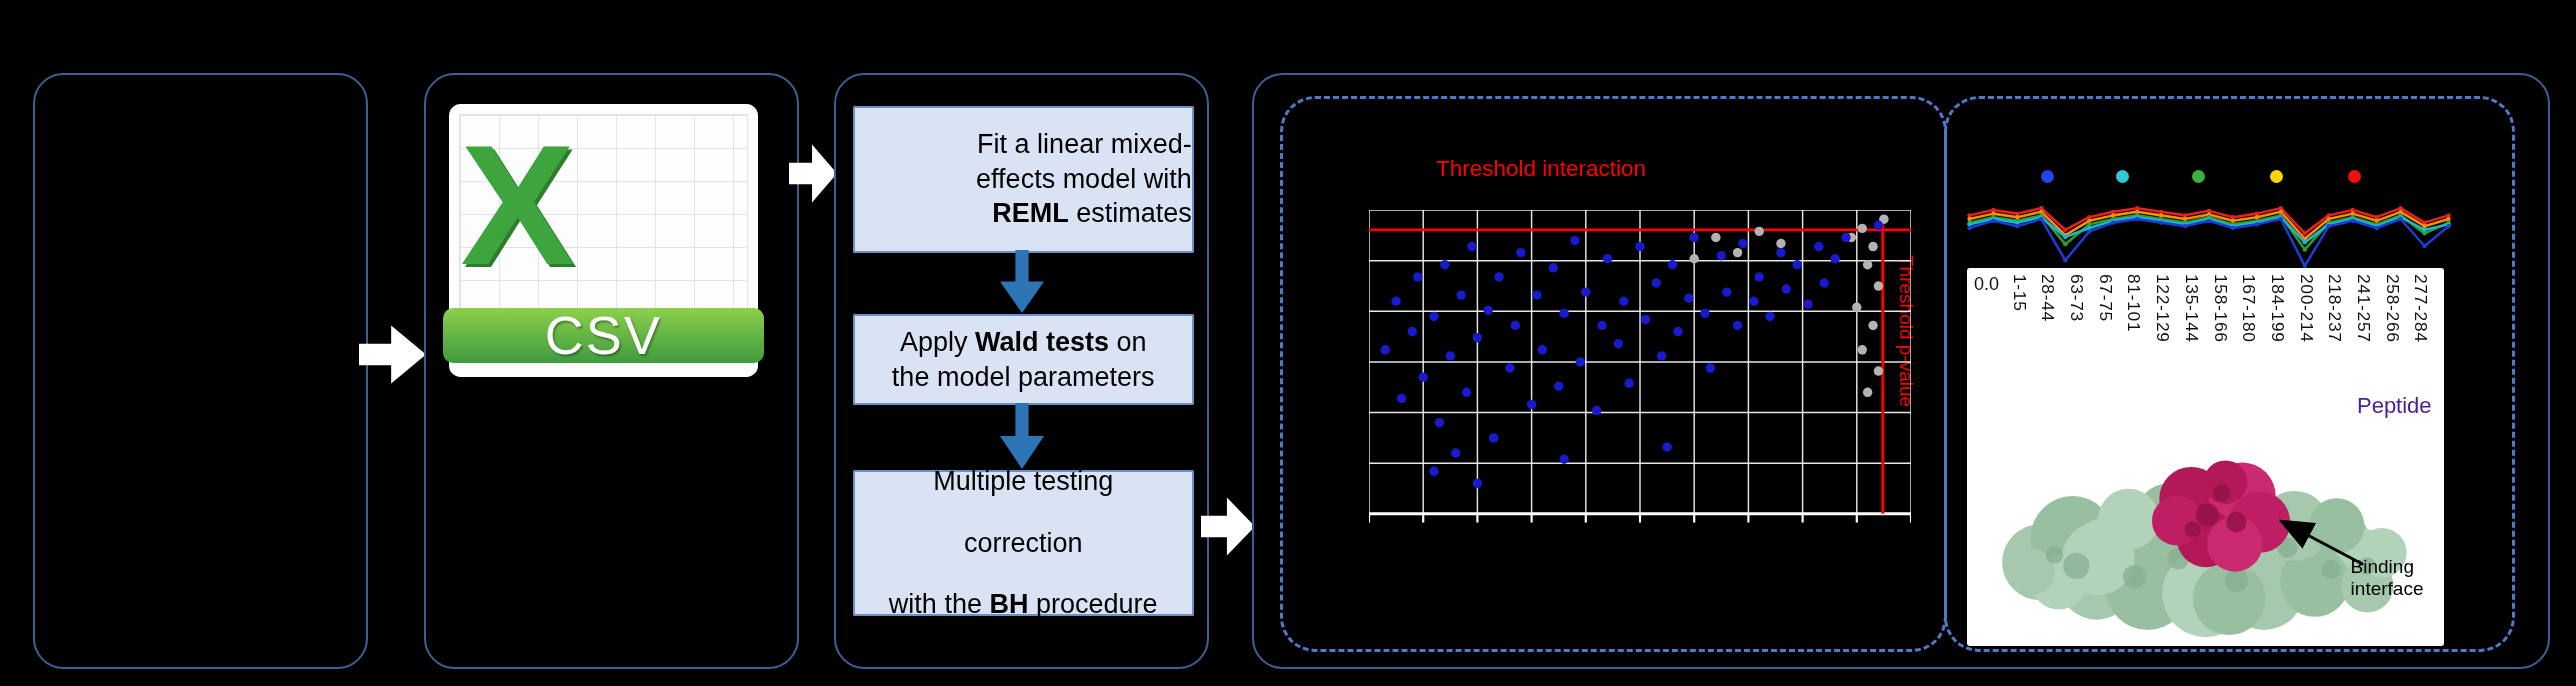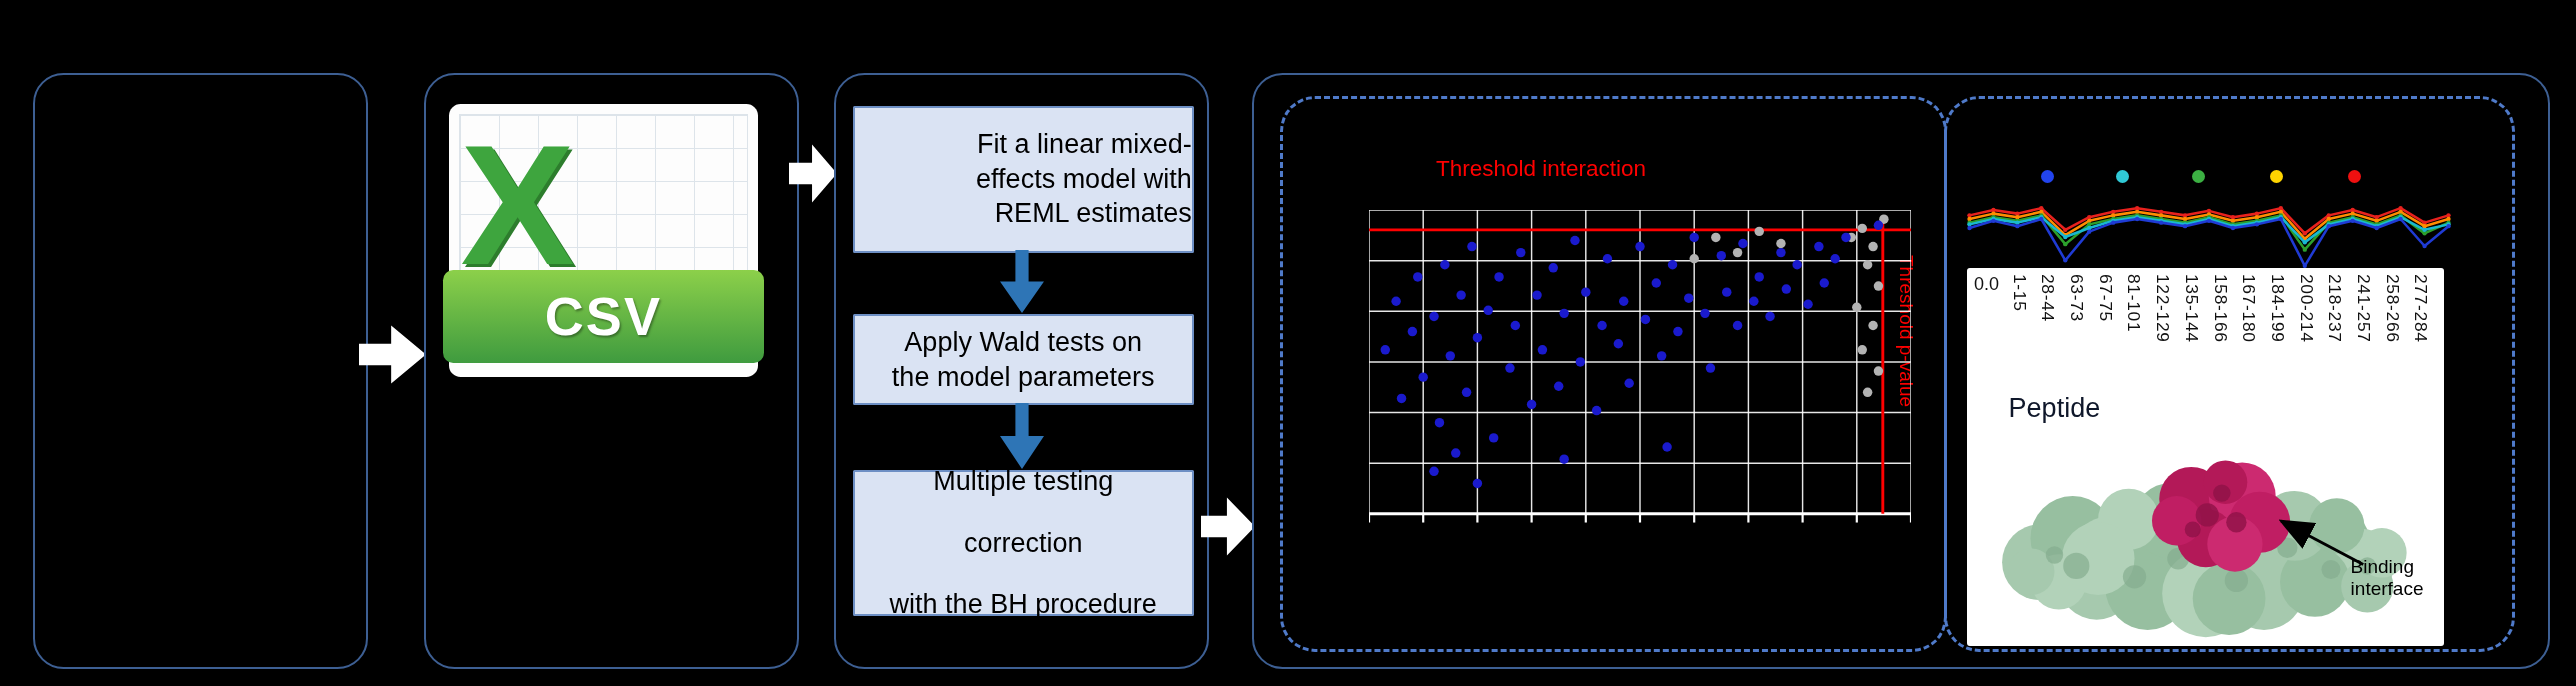--- a/index.html
+++ b/index.html
@@ -2,37 +2,37 @@
 <html style="font-size:11.6px"><head>
 <meta charset="utf-8">
 <style>
   html,body{margin:0;padding:0;background:#000;}
   .canvas{position:relative;width:2576px;height:687px;background:#000;font-family:"Liberation Sans",sans-serif;overflow:hidden;}
   .panel{position:absolute;border:2.9px solid #3d5f93;border-radius:30.5px;background:#000;}
   .dashed-box{position:absolute;border:3.6px dashed #4f7ac9;border-radius:35px;}
   .block-arrow{position:absolute;background:#ffffff;clip-path:polygon(0 33%,48% 33%,48% 4%,100% 50%,48% 96%,48% 67%,0 67%);}
   .down-arrow{position:absolute;background:#2e75b6;clip-path:polygon(35% 0,65% 0,65% 50%,100% 50%,50% 100%,0 50%,35% 50%);}
   .step{position:absolute;background:#dae3f3;border:2.2px solid #6d8fc4;display:flex;flex-direction:column;justify-content:center;align-items:center;text-align:center;font-size:27px;color:#000;line-height:1.28;border-radius:1.5px;}
-  .step b{font-weight:normal;}
+  .step b{font-weight:bold;}
   
   .csv-icon{position:absolute;left:23px;top:29px;width:309px;height:273px;}
   .csv-page{position:absolute;inset:0;background:#fdfdfd;border-radius:11.6px;box-shadow:0 4.4px 13px rgba(0,0,0,.55);}
   .csv-gridlines{position:absolute;left:10.2px;right:10.2px;top:10.2px;bottom:67px;border:1.5px solid #dde4ea;background-image:linear-gradient(#dde4ea 1.5px,transparent 1.5px),linear-gradient(90deg,#dde4ea 1.5px,transparent 1.5px);background-size:39px 33px;}
   .csv-x{position:absolute;left:11.6px;top:1.5px;font-size:171px;font-weight:bold;color:#3ea53e;text-shadow:2.9px 2.9px 0 #2d7d2d;}
-  .csv-banner{position:absolute;left:-5.8px;right:-5.8px;bottom:14.5px;height:93px;background:linear-gradient(180deg,#8cd04a,#3f9b3f);border-radius:10.2px;display:flex;align-items:center;justify-content:center;color:#fff;font-weight:bold;font-size:54px;letter-spacing:2.2px;text-shadow:1.5px 1.5px 2.2px rgba(0,0,0,.35);}
+  .csv-banner{position:absolute;left:-5.8px;right:-5.8px;bottom:14.5px;height:55px;background:linear-gradient(180deg,#8cd04a,#3f9b3f);border-radius:10.2px;display:flex;align-items:center;justify-content:center;color:#fff;font-weight:normal;font-size:54px;letter-spacing:2.2px;text-shadow:1.5px 1.5px 2.2px rgba(0,0,0,.35);}
   
   .scatter-title{position:absolute;left:153px;top:57px;color:#ff0000;font-size:22.5px;}
   .scatter-side{position:absolute;left:612px;top:156px;color:#ff0000;font-size:19px;writing-mode:vertical-rl;}
   
   .legend-dot{position:absolute;width:13px;height:13px;border-radius:50%;}
   .white-panel{position:absolute;left:19.6px;top:169px;width:477px;height:378px;background:#ffffff;border-radius:2.9px;}
   .ytick{position:absolute;left:7.3px;top:5.8px;font-size:18px;color:#111;}
   .pep-labels{position:absolute;left:42px;top:5.8px;width:423px;height:116px;display:flex;justify-content:space-between;align-items:flex-start;}
   .pep-label{writing-mode:vertical-rl;font-size:17.4px;color:#111;letter-spacing:0.7px;}
-  .xlabel{position:absolute;left:42px;top:125px;width:423px;text-align:left;font-size:27px;color:#0f172a;}
+  .xlabel{position:absolute;left:42px;top:125px;width:423px;text-align:right;font-size:22px;color:#4c1d95;}
   .annotation{position:absolute;left:384px;top:288px;font-size:19px;color:#000;line-height:1.15;}
 </style>
 </head>
 <body>
 
 <div class="canvas">
 
   <div class="panel" id="panel1" style="left:33px;top:73px;width:331px;height:592px;"></div>
 
   <div class="block-arrow" style="left:359px;top:323px;width:67px;height:63px;"></div>

